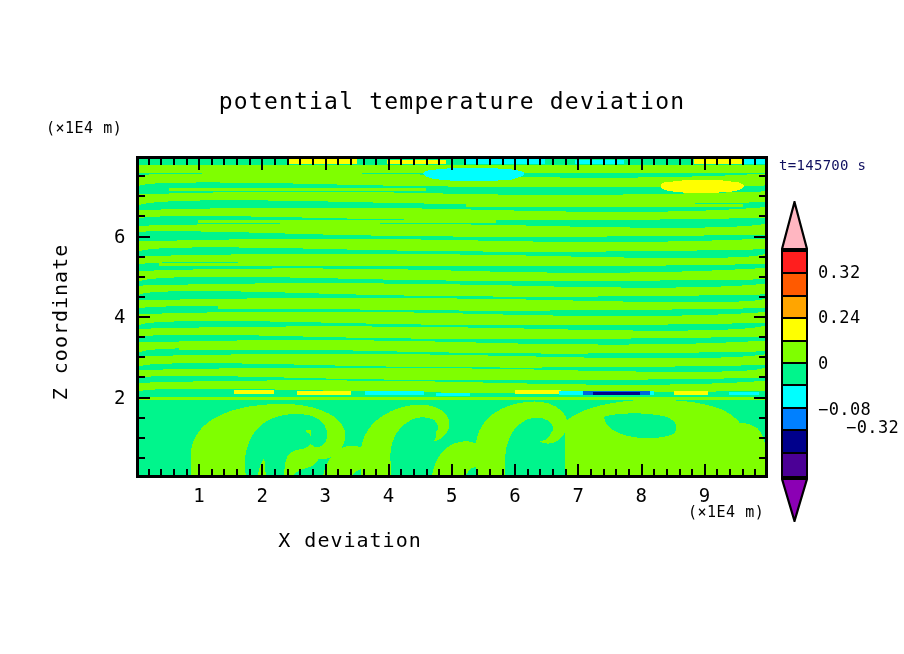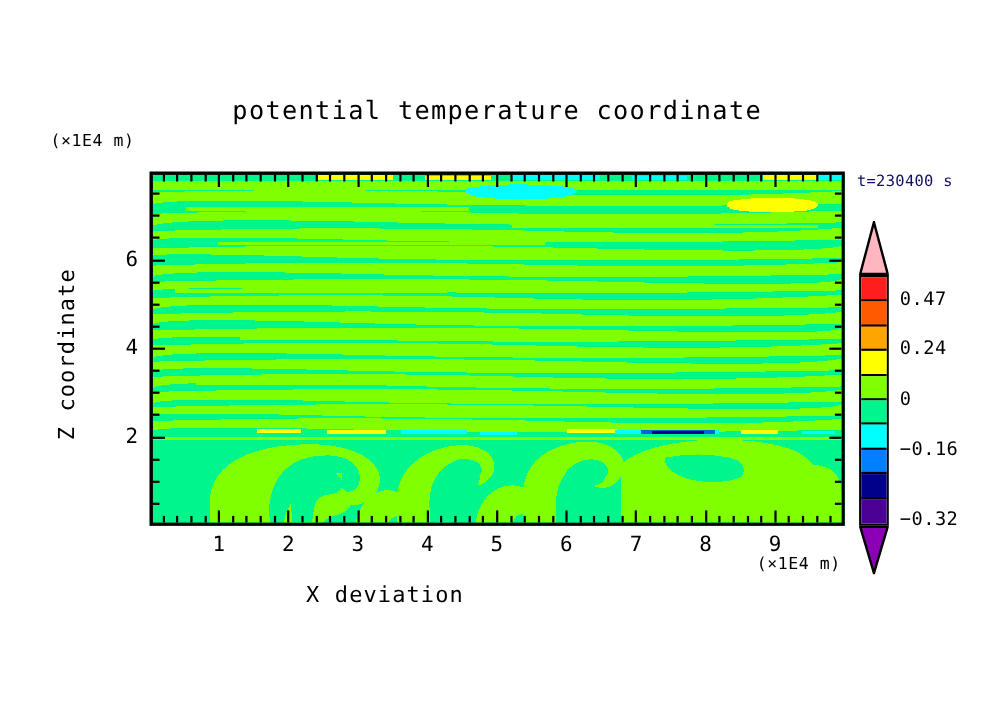--- a/index.html
+++ b/index.html
@@ -50,27 +50,27 @@
         box-sizing:border-box;border:2px solid #000;}
   .cb-band{width:100%;box-sizing:border-box;border-bottom:2px solid #000;}
   .cb-band:last-child{border-bottom:none;}
   #cb-top{position:absolute;left:781px;top:201px;width:27px;height:49px;}
   #cb-bot{position:absolute;left:781px;top:478px;width:27px;height:44px;}
   .cbl{position:absolute;left:818px;font-size:17px;margin-top:-11px;letter-spacing:0.4px;}
 </style>
 </head>
 <body>
 
-<div class="lbl" id="title">potential temperature coordinate</div>
+<div class="lbl" id="title">potential temperature deviation</div>
 
 <div class="lbl" id="zunit">(×1E4 m)</div>
 <div class="lbl" id="xunit">(×1E4 m)</div>
 <div class="lbl" id="xaxis-title">X deviation</div>
 <div class="lbl" id="yaxis-title">Z coordinate</div>
-<div class="lbl" id="tstamp">t=230400 s</div>
+<div class="lbl" id="tstamp">t=145700 s</div>
 
 <div id="plot">
   <div id="field">
     <svg viewBox="0 0 632 322" preserveAspectRatio="none" shape-rendering="crispEdges">
 
       <rect x="0" y="0" width="632" height="322" fill="#00F58C"></rect>
 
       <g fill="#7FFF00">
         <path d="M0,6 L632,6 L632,14 L0,14 Z"></path>
         <path d="M0,16 Q160,12 330,17 T632,15 L632,27 Q400,31 200,26 T0,28 Z"></path>
@@ -344,18 +344,18 @@
     <div class="cb-band" style="background: rgb(75, 0, 150); height: 10%;"></div>
   </div>
 
 <div id="cb-bot">
   <svg viewBox="0 0 27 44" preserveAspectRatio="none">
     <polygon points="1,1 26,1 13.5,43" fill="#8B00B4" stroke="#000" stroke-width="2.2"></polygon>
   </svg>
 </div>
 
 <div id="cb-labels">
-    <div class="lbl cbl" style="top: 272.8px;">0.47</div>
+    <div class="lbl cbl" style="top: 272.8px;">0.32</div>
     <div class="lbl cbl" style="top: 318.4px;">0.24</div>
     <div class="lbl cbl" style="top: 364px;">0</div>
-    <div class="lbl cbl" style="top: 409.6px;">−0.16</div>
-    <div class="lbl cbl" style="top: 473px;">−0.32</div>
+    <div class="lbl cbl" style="top: 409.6px;">−0.08</div>
+    <div class="lbl cbl" style="top: 428px; margin-left: 28px;">−0.32</div>
   </div>
 
 </body></html>

